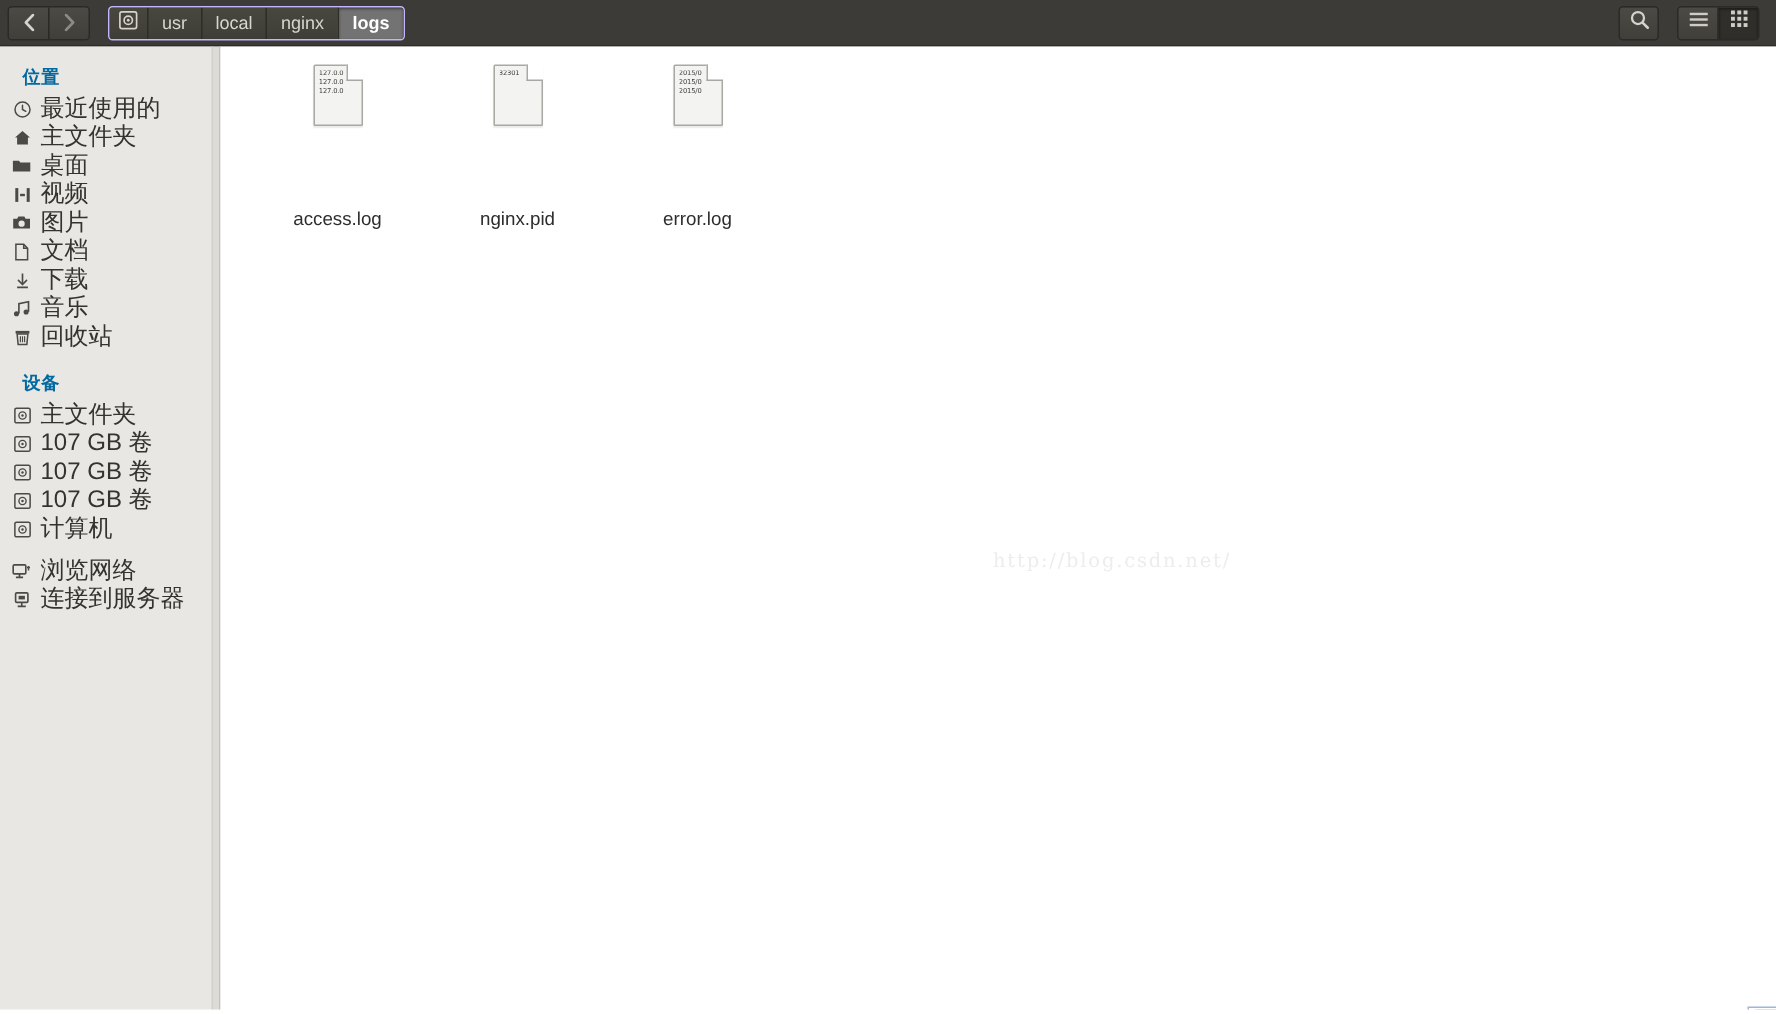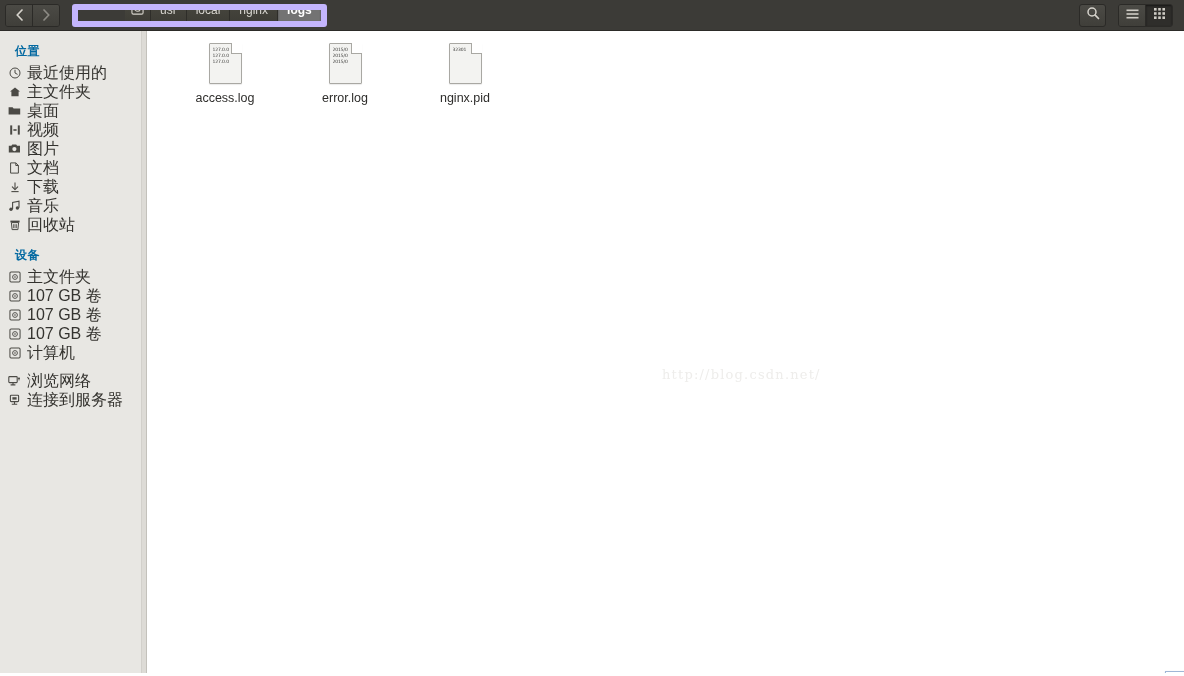--- a/index.html
+++ b/index.html
@@ -50,26 +50,25 @@
     align-items: center;
     justify-content: center;
     cursor: pointer;
   }
   .navbtn + .navbtn { border-left: 1px solid #2b2a27; }
   .navbtn svg { display: block; }
 
   .breadcrumbs {
     display: flex;
     align-items: flex-end;
-    border: 6px solid #c4b5fd;
+    border: 1px solid #c4b5fd;
     border-radius: 3px;
     overflow: hidden;
     height: 23px;
     box-sizing: border-box;
-    padding-left: 47px;
   }
   .crumb {
     height: 21px;
     padding: 0 9px;
     display: flex;
     align-items: center;
     justify-content: center;
     color: #d8d6d0;
     font-size: 12px;
     background: linear-gradient(to bottom, #49483f, #3e3d37);
@@ -192,20 +191,21 @@
     padding: 8px 0 0 18px;
   }
   .file-cell {
     width: 120px;
     padding-top: 4px;
     display: flex;
     flex-direction: column;
     align-items: center;
     cursor: pointer;
     border-radius: 3px;
+    gap: 48px;
   }
   .doc-icon {
     position: relative;
     width: 33px;
     height: 41px;
     background: #f3f3f1;
     border: 1px solid #a9a8a3;
     border-radius: 1px;
     box-sizing: border-box;
     margin-bottom: 7px;
@@ -577,38 +577,38 @@
               <div>127.0.0</div>
             </div>
           </div>
           <div class="file-name">access.log</div>
         </div>
 
         <div class="file-cell">
           <div class="doc-icon">
             <div class="fold"></div>
             <div class="preview">
+              <div>32301</div>
+            </div>
+          </div>
+          <div class="file-name">nginx.pid</div>
+        </div>
+
+        <div class="file-cell">
+          <div class="doc-icon">
+            <div class="fold"></div>
+            <div class="preview">
               <div>2015/0</div>
               <div>2015/0</div>
               <div>2015/0</div>
             </div>
           </div>
           <div class="file-name">error.log</div>
         </div>
 
-        <div class="file-cell">
-          <div class="doc-icon">
-            <div class="fold"></div>
-            <div class="preview">
-              <div>32301</div>
-            </div>
-          </div>
-          <div class="file-name">nginx.pid</div>
-        </div>
-
       </div>
 
       <div class="watermark-url">http://blog.csdn.net/</div>
 
       <div class="ime-bar">
         <div class="ime-logo">S</div>
 
       </div>
 
     </div>

